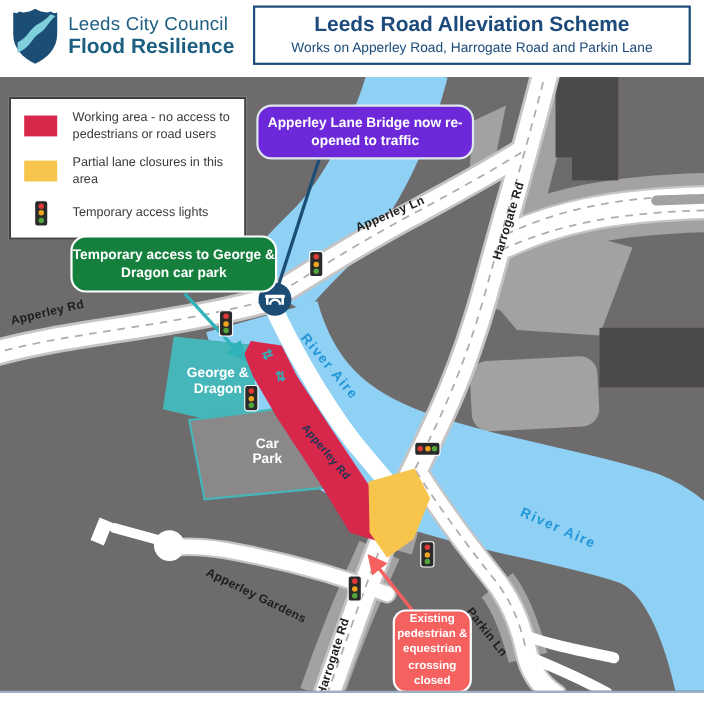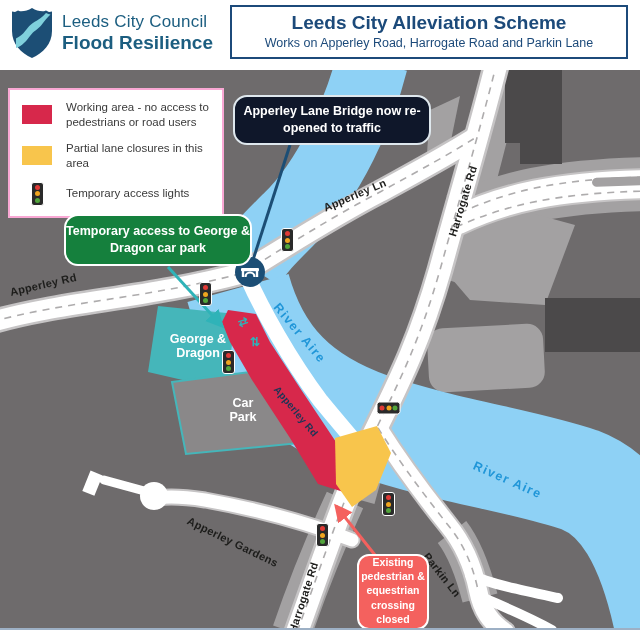--- a/index.html
+++ b/index.html
@@ -29,51 +29,51 @@
   .tl b{width:5px;height:5px;border-radius:50%;display:block;}
   .tl .r{background:#e03a36}.tl .y{background:#f0a51f}.tl .g{background:#52a53b}
   .tl.h{transform:rotate(-90deg);}
   .tl.inline{position:static;flex:0 0 auto;}
 
   .access-arrows{position:absolute;color:#2fb3b8;font-weight:700;font-size:12px;line-height:1;}
 
   .bridge-badge{position:absolute;left:235px;top:187px;width:30px;height:30px;border-radius:50%;background:#1c4e75;display:flex;align-items:center;justify-content:center;}
 
   
-  .legend{position:absolute;left:8px;top:18px;width:216px;background:#fff;border:2px solid #f9a8d4;padding:10px 8px 10px 12px;box-sizing:border-box;}
+  .legend{position:absolute;left:8px;top:18px;width:216px;background:#fff;border:2px solid #404040;padding:10px 8px 10px 12px;box-sizing:border-box;}
   .legend .row{display:flex;align-items:center;margin-bottom:11px;}
   .legend .row:last-child{margin-bottom:0;}
   .legend .sw{width:30px;height:19px;flex:0 0 auto;}
   .legend .sw.red{background:#d7284b}
   .legend .sw.yellow{background:#f8c54c}
   .legend .txt{margin-left:14px;font-size:11.5px;color:#3a3a3a;line-height:1.3;}
   .legend .tl-wrap{width:30px;display:flex;justify-content:center;flex:0 0 auto;}
 
   
   .callout{position:absolute;border:2px solid #fff;color:#fff;font-weight:700;text-align:center;display:flex;align-items:center;justify-content:center;box-sizing:border-box;line-height:1.35;}
-  .callout.navy{left:233px;top:25px;width:198px;height:50px;background:#0f172a;font-size:12.5px;border-radius:14px;border-color:#dfe8ee;}
+  .callout.navy{left:233px;top:25px;width:198px;height:50px;background:#6d28d9;font-size:12.5px;border-radius:14px;border-color:#dfe8ee;}
   .callout.teal{left:64px;top:144px;width:188px;height:52px;background:#15803d;font-size:12.5px;border-radius:14px;}
   .callout.red{left:357px;top:484px;width:72px;height:76px;background:#f4615e;font-size:10.5px;border-radius:12px;line-height:1.35;padding:2px;align-items:flex-end;}
 </style>
 </head>
 <body>
 
 <div class="stage">
 
   <div class="header">
     <svg class="logo" viewBox="0 0 44 52">
       <path d="M22 1 C26 3.5 30 4.5 34 4.2 L36 3.4 L39 5 L42 4.4 L42 24 C42 37 33 46 22 51 C11 46 2 37 2 24 L2 4.4 L5 5 L8 3.4 L10 4.2 C14 4.5 18 3.5 22 1 Z" fill="#1c4e75"></path>
       <path d="M36 6 C31 12 26 13.5 21 17.5 C16 21.5 15 27 6 31.5 L6 41 C13 38.5 17 33 20 29 C24 23.5 28 22.5 31.5 18 C34.5 14 37.5 10 40.5 7.5 C39 7.2 37.5 6.7 36 6 Z" fill="#7fd0dc"></path>
     </svg>
     <div class="brand">
       <div class="l1">Leeds City Council</div>
       <div class="l2">Flood Resilience</div>
     </div>
     <div class="titlebox">
-      <div class="t">Leeds City Alleviation Scheme</div>
+      <div class="t">Leeds Road Alleviation Scheme</div>
       <div class="s">Works on Apperley Road, Harrogate Road and Parkin Lane</div>
     </div>
   </div>
 
   <div class="map">
 
     <svg class="base" width="640" height="558" viewBox="0 0 640 558">
       <defs>
         <marker id="tealHead" markerWidth="8" markerHeight="8" refX="5" refY="3" orient="auto">
           <path d="M0 0 L6 3 L0 6 Z" fill="#2fb3b8"></path>

